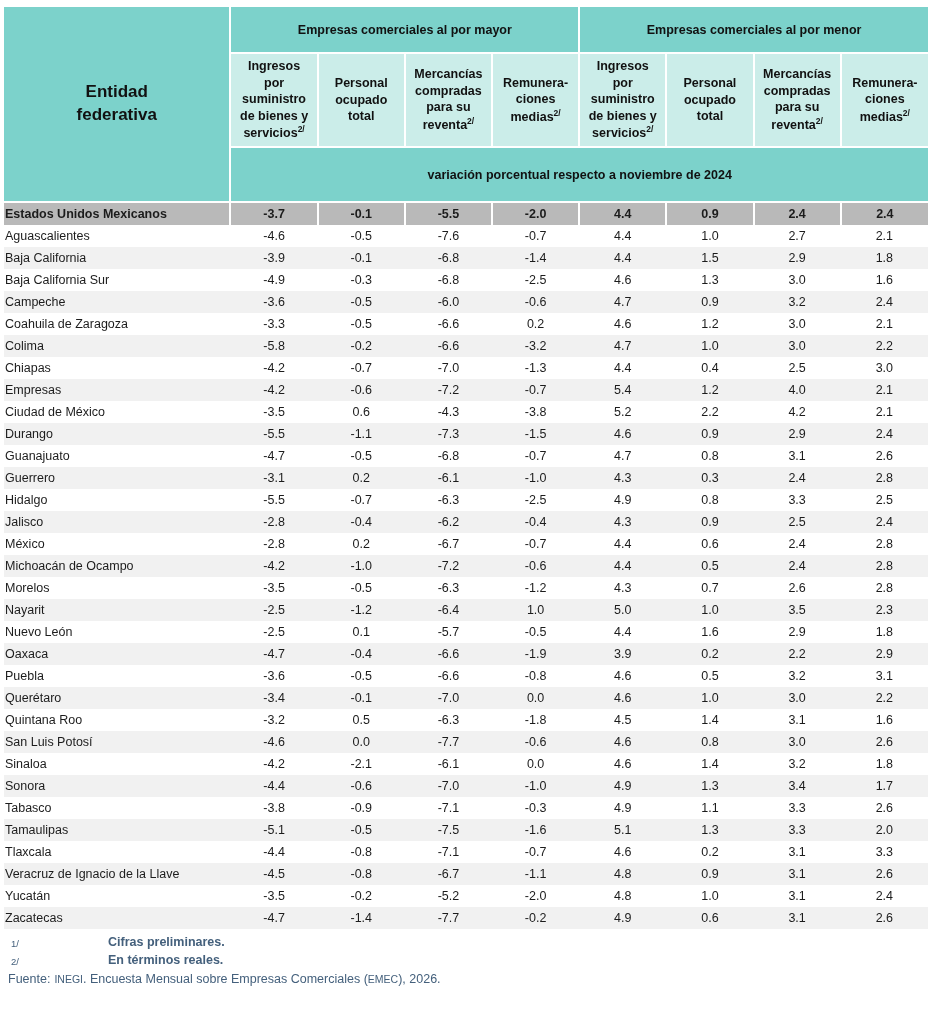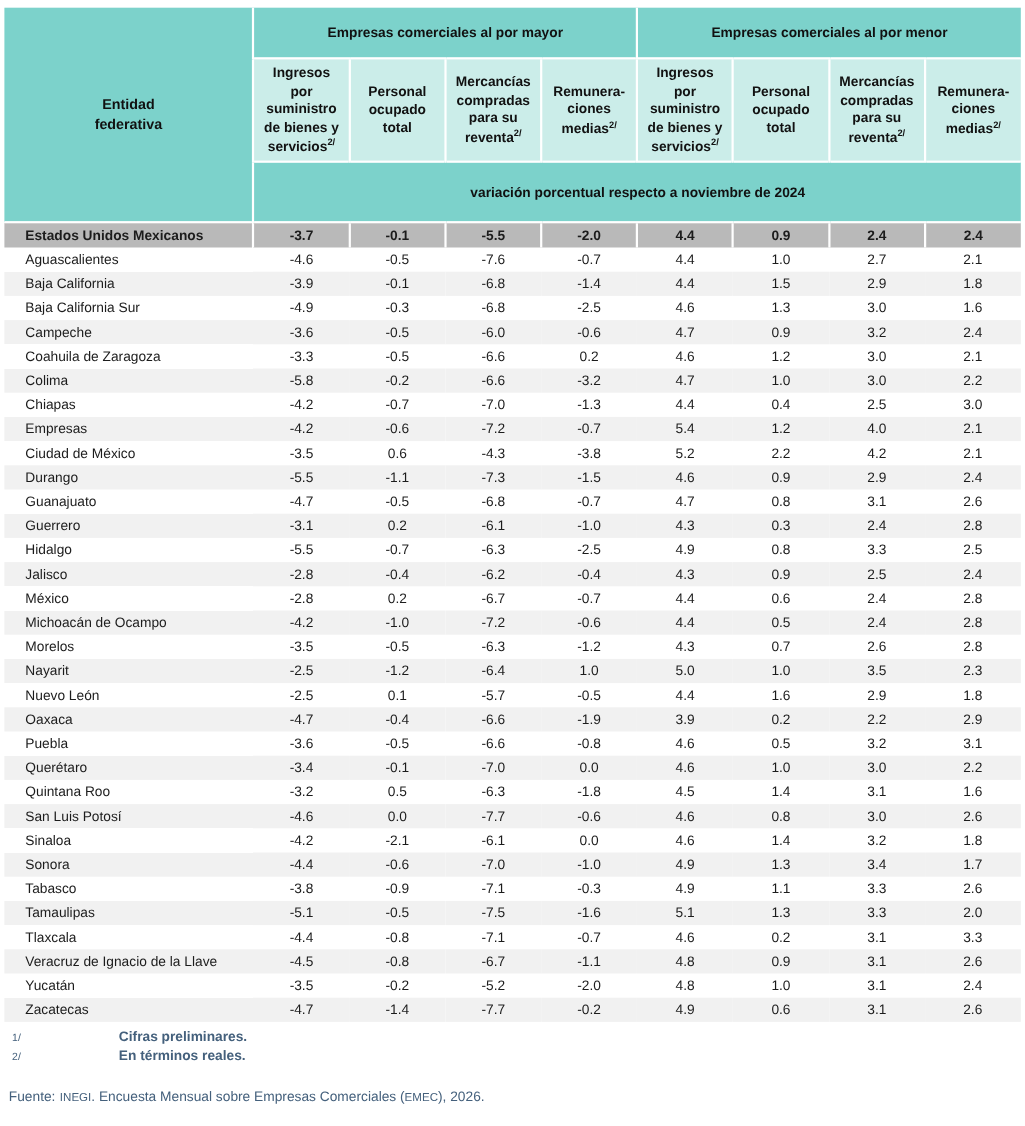--- a/index.html
+++ b/index.html
@@ -46,21 +46,21 @@
 
   th.group-hdr {
     background: #7CD2CB;
     font-size: 12.5px;
     height: 21px;
     border-left: 2px solid #fff;
     padding: 12px;
   }
   th.entity-hdr {
     background: #7CD2CB;
-    font-size: 13px;
+    font-size: 17px;
     white-space: pre-line;
     line-height: 1.35;
     vertical-align: middle;
     padding: 0;
   }
   th.sub-hdr {
     background: #CBEDE9;
     font-size: 12.5px;
     line-height: 1.32;
     height: 92px;
@@ -83,21 +83,21 @@
     font-size: 12.5px;
     color: #1c1c1c;
     height: 22px;
     text-align: center;
     padding: 0;
     line-height: 22px;
     white-space: nowrap;
   }
   td.entity-name {
     text-align: left;
-    padding-left: 19px;
+    padding-left: 1px;
     overflow: hidden;
   }
   tr.national td {
     background: #B9B9B9;
     font-weight: bold;
     border-top: 2px solid #fff;
   }
   tr.national td + td { border-left: 2px solid #fff; margin-left: 26px; }
   tr.stripe td { background: #F1F1F1; }
 
@@ -108,21 +108,21 @@
     width: 104px;
     padding-left: 7px;
     font-size: 9.5px;
     padding-top: 1px;
     box-sizing: border-box;
   }
   .fn-text { font-size: 12.5px; font-weight: bold; }
   .source-line {
     font-size: 12.5px;
     padding-left: 4px;
-    margin-top: 18px;
+    margin-top: 0;
     line-height: 18px;
   }
   .source-label { margin-right: 4px; }
   .caps { font-size: 10.5px; }
 </style>
 </head>
 <body>
 
 <div class="page">
 

